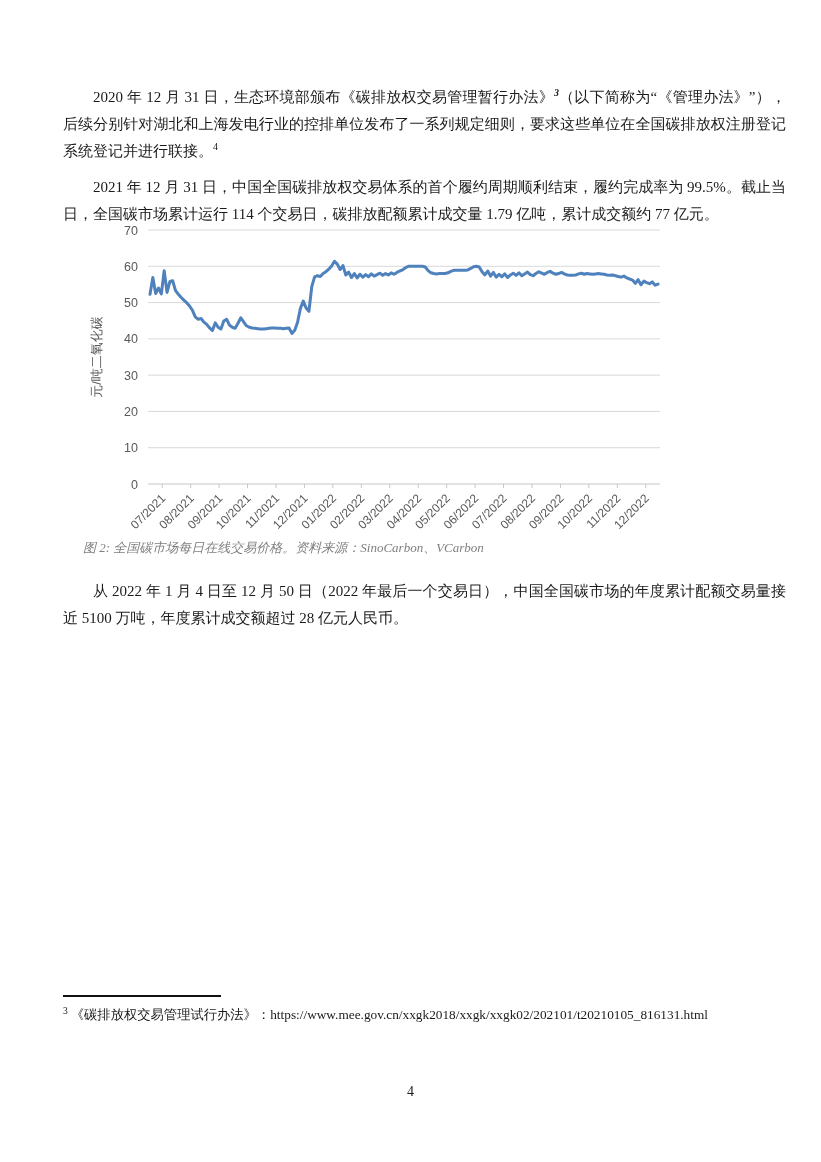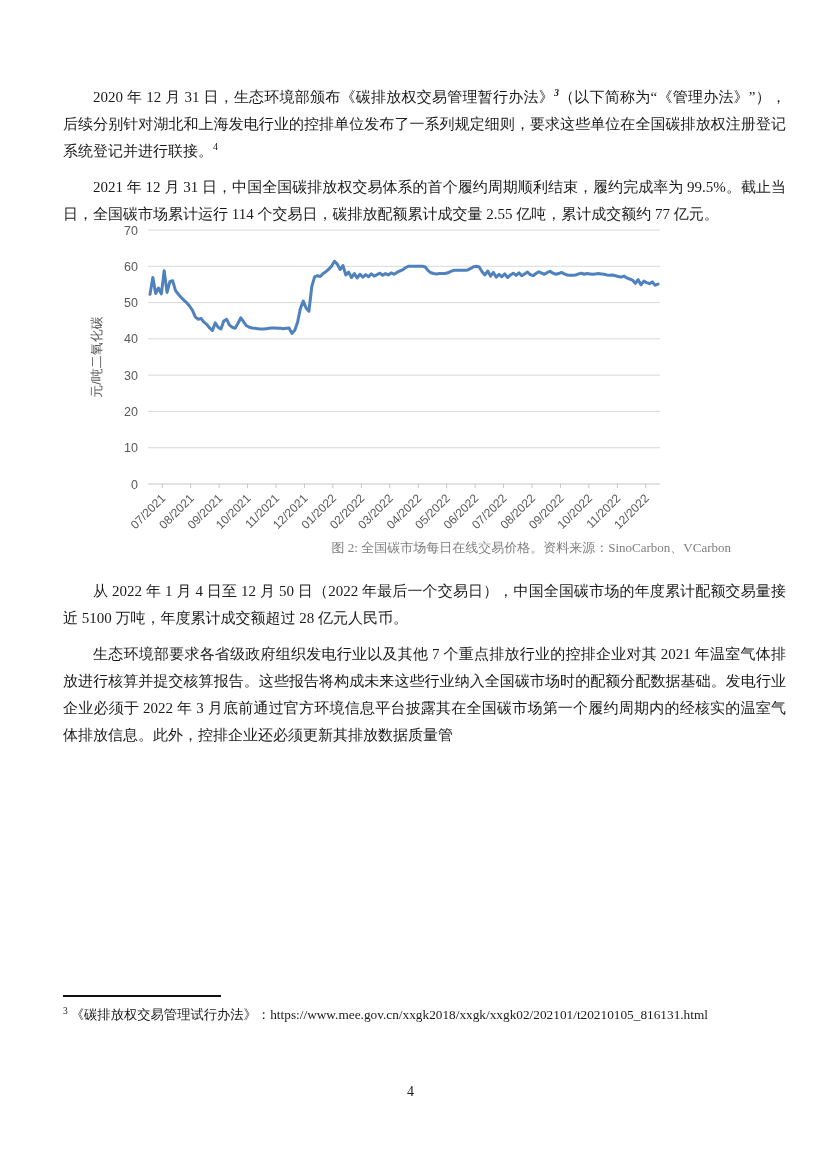--- a/index.html
+++ b/index.html
@@ -22,21 +22,22 @@
   }
   p.body-para sup { font-size: 10px; line-height: 0; }
   sup.bold { font-weight: bold; }
   sup.italic { font-style: italic; }
 
   figure.chart-figure { margin: -12px 0 0 20px; width: 648px; }
   .chart-host { width: 648px; height: 312px; }
   .chart-host svg text { font-family: "Liberation Sans", "DejaVu Sans", sans-serif; }
   figcaption.caption {
     margin: 2px 0 22px 0;
-    text-align: right;
+    text-align: left;
+    font-style: italic;
     color: #7f7f7f;
     font-size: 13px;
     line-height: 17px;
   }
 
   .footnote-area { position: absolute; left: 63px; right: 63px; top: 995px; }
   .fn-rule { width: 158px; border-top: 2px solid #111; margin-bottom: 4px; }
   p.footnote {
     margin: 0;
     font-size: 13.3px;
@@ -50,21 +51,21 @@
     text-align: center; font-size: 14px;
   }
 </style>
 </head>
 <body>
 
 <div class="page">
   <div class="content">
     <div id="paras-top">
         <p class="body-para"><span>2020 年 12 月 31 日，生态环境部颁布《碳排放权交易管理暂行办法》</span><sup class="bold italic">3</sup><span>（以下简称为“《管理办法》”），后续分别针对湖北和上海发电行业的控排单位发布了一系列规定细则，要求这些单位在全国碳排放权注册登记系统登记并进行联接。</span><sup>4</sup></p>
-        <p class="body-para"><span>2021 年 12 月 31 日，中国全国碳排放权交易体系的首个履约周期顺利结束，履约完成率为 99.5%。截止当日，全国碳市场累计运行 114 个交易日，碳排放配额累计成交量 2.55 亿吨，累计成交额约 77 亿元。</span></p>
+        <p class="body-para"><span>2021 年 12 月 31 日，中国全国碳排放权交易体系的首个履约周期顺利结束，履约完成率为 99.5%。截止当日，全国碳市场累计运行 114 个交易日，碳排放配额累计成交量 1.79 亿吨，累计成交额约 77 亿元。</span></p>
       </div>
 
     <figure class="chart-figure">
       <div id="chart-host" class="chart-host"><svg viewBox="0 0 648 312" width="648" height="312">
             <line x1="65" y1="259" x2="577" y2="259" stroke="#C6C6C6" stroke-width="1"></line>
             <text x="55" y="263.5" text-anchor="end" font-size="12.5" fill="#595959">0</text>
             <line x1="65" y1="222.71428571428572" x2="577" y2="222.71428571428572" stroke="#D9D9D9" stroke-width="1"></line>
             <text x="55" y="227.21428571428572" text-anchor="end" font-size="12.5" fill="#595959">10</text>
             <line x1="65" y1="186.42857142857144" x2="577" y2="186.42857142857144" stroke="#D9D9D9" stroke-width="1"></line>
             <text x="55" y="190.92857142857144" text-anchor="end" font-size="12.5" fill="#595959">20</text>
@@ -115,21 +116,20 @@
             <line x1="562.7777777777778" y1="259" x2="562.7777777777778" y2="263" stroke="#C6C6C6" stroke-width="1"></line>
             <text x="566.7777777777778" y="274" text-anchor="end" font-size="12" fill="#595959" transform="rotate(-45 566.7777777777778 274)">12/2022</text>
             <text x="18" y="132" text-anchor="middle" font-size="13" fill="#595959" transform="rotate(-90 18 132)">元/吨二氧化碳</text>
             <polyline points="67.00,69.23 69.84,52.53 72.68,68.50 75.51,63.06 78.35,68.86 81.19,45.64 84.03,67.41 86.87,56.53 89.70,55.80 92.54,65.60 95.38,69.23 98.22,72.49 101.06,75.39 103.89,77.93 106.73,81.20 109.57,85.55 112.41,92.09 115.25,94.26 118.08,93.54 120.92,97.17 123.76,99.34 126.60,102.97 129.44,105.51 132.27,97.89 135.11,102.25 137.95,104.06 140.79,96.08 143.63,94.26 146.46,100.07 149.30,102.25 152.14,103.33 154.98,98.25 157.82,92.81 160.65,96.80 163.49,100.79 166.33,102.25 169.17,102.97 172.01,103.33 174.84,103.70 177.68,104.06 180.52,104.06 183.36,103.70 186.20,103.33 189.03,102.97 191.87,102.97 194.71,103.33 197.55,103.33 200.39,103.70 203.22,103.33 206.06,102.97 208.90,108.41 211.74,105.15 214.58,97.17 217.41,83.38 220.25,76.12 223.09,83.01 225.93,86.28 228.77,61.61 231.60,51.81 234.44,50.72 237.28,51.45 240.12,48.54 242.96,46.73 245.79,44.19 248.63,40.92 251.47,36.21 254.31,39.11 257.15,44.55 259.98,40.56 262.82,49.99 265.66,47.09 268.50,52.53 271.34,48.54 274.17,52.90 277.01,49.27 279.85,52.17 282.69,49.63 285.53,51.81 288.36,48.91 291.20,51.08 294.04,49.63 296.88,48.18 299.72,50.36 302.55,48.54 305.39,49.99 308.23,47.82 311.07,49.27 313.91,47.45 316.74,46.00 319.58,44.91 322.42,42.74 325.26,41.29 328.09,41.29 330.93,41.29 333.77,41.29 336.61,41.29 339.45,41.29 342.28,42.01 345.12,45.64 347.96,47.82 350.80,48.54 353.64,48.91 356.47,48.54 359.31,48.54 362.15,48.54 364.99,47.82 367.83,46.37 370.66,45.28 373.50,45.28 376.34,45.28 379.18,45.28 382.02,45.28 384.85,44.91 387.69,43.46 390.53,41.65 393.37,41.29 396.21,42.01 399.04,46.73 401.88,49.99 404.72,46.00 407.56,51.08 410.40,47.45 413.23,52.17 416.07,49.27 418.91,51.81 421.75,48.91 424.59,52.53 427.42,49.99 430.26,48.18 433.10,50.36 435.94,47.82 438.78,50.72 441.61,48.91 444.45,47.09 447.29,49.63 450.13,50.72 452.97,48.54 455.80,46.73 458.64,48.18 461.48,49.27 464.32,47.45 467.16,46.37 469.99,48.18 472.83,49.27 475.67,48.54 478.51,47.45 481.35,48.91 484.18,49.99 487.02,50.36 489.86,50.36 492.70,49.99 495.54,48.91 498.37,48.18 501.21,49.27 504.05,48.54 506.89,48.91 509.73,49.27 512.56,48.91 515.40,48.54 518.24,48.91 521.08,49.27 523.92,49.99 526.75,50.36 529.59,49.99 532.43,50.72 535.27,51.45 538.11,52.17 540.94,51.08 543.78,52.90 546.62,53.99 549.46,55.07 552.30,58.34 555.13,54.71 557.97,59.79 560.81,56.16 563.65,57.61 566.49,58.70 569.32,56.89 572.16,60.15 575.00,59.07" fill="none" stroke="#4F81BD" stroke-width="3" stroke-linejoin="round" stroke-linecap="round"></polyline>
           </svg></div>
       <figcaption class="caption">图 2: 全国碳市场每日在线交易价格。资料来源：SinoCarbon、VCarbon</figcaption>
     </figure>
 
     <div id="paras-bottom">
         <p class="body-para"><span>从 2022 年 1 月 4 日至 12 月 50 日（2022 年最后一个交易日），中国全国碳市场的年度累计配额交易量接近 5100 万吨，年度累计成交额超过 28 亿元人民币。</span></p>
-        <p class="body-para"><span>生态环境部要求各省级政府组织发电行业以及其他 7 个重点排放行业的控排企业对其 2021 年温室气体排放进行核算并提交核算报告。这些报告将构成未来这些行业纳入全国碳市场时的配额分配数据基础。发电行业企业必须于 2022 年 3 月底前通过官方环境信息平台披露其在全国碳市场第一个履约周期内的经核实的温室气体排放信息。此外，控排企业还必须更新其排放数据质量管</span></p>
       </div>
   </div>
 
   <div class="footnote-area">
     <div class="fn-rule"></div>
     <div id="footnotes">
         <p class="footnote"><sup>3</sup><span>《碳排放权交易管理试行办法》：https://www.mee.gov.cn/xxgk2018/xxgk/xxgk02/202101/t20210105_816131.html</span></p>
       </div>
   </div>
 

